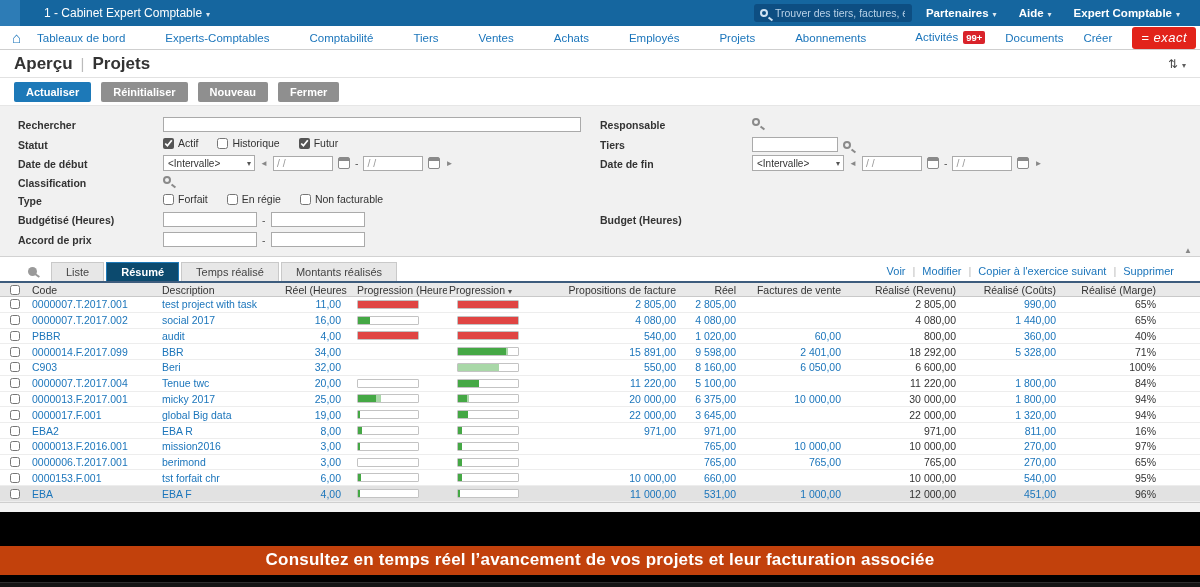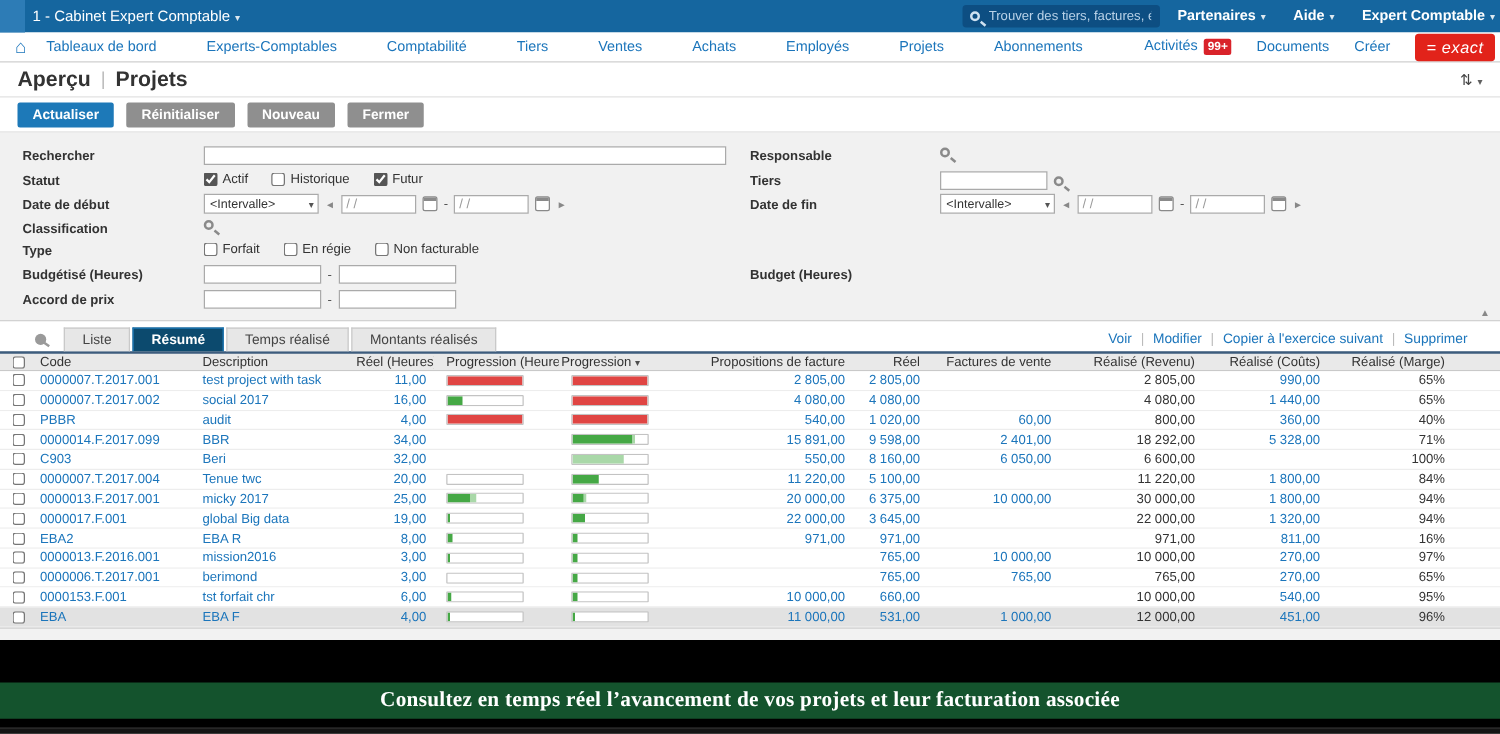--- a/index.html
+++ b/index.html
@@ -3,32 +3,32 @@
 <meta charset="utf-8">
 <style>
   * { box-sizing: border-box; margin: 0; padding: 0; }
   html,body { width:1200px; height:587px; overflow:hidden; }
   body { font-family:"Liberation Sans","DejaVu Sans",sans-serif; background:#fff; position:relative; font-size:11px; color:#333; }
   a { text-decoration:none; cursor:pointer; }
 
   
   .topbar { height:26px; background:#15669f; display:flex; align-items:center; color:#fff; }
   .topbar-chip { width:20px; height:26px; background:#2d7cb6; }
-  .topbar-title { font-size:12px; margin-left:6px; white-space:nowrap; }
+  .topbar-title { font-size:12px; margin-left:24px; white-space:nowrap; }
   .caret { font-size:8px; opacity:.85; margin-left:4px; }
   .topbar-spacer { flex:1; }
   .top-search { width:158px; height:18px; background:#0d4e82; border-radius:3px; display:flex; align-items:center; padding:0 6px; margin-right:14px; }
   .mag { display:inline-block; width:8px; height:8px; border:2px solid #cfe2f2; border-radius:50%; position:relative; flex:none; }
   .mag::after { content:""; position:absolute; width:5px; height:2px; background:#cfe2f2; transform:rotate(40deg); left:6px; top:7px; }
   .mag.gray { border-color:#8a8a8a; }
   .mag.gray::after { background:#8a8a8a; }
   .top-search input { background:transparent; border:0; outline:none; color:#b9d2e8; font-size:10.5px; margin-left:7px; width:130px; }
   .top-search input::placeholder { color:#b9d2e8; }
   .top-menu { font-size:11.5px; font-weight:700; color:#fff; margin-right:22px; white-space:nowrap; }
-  .top-menu:last-child { margin-right:4px; }
+  .top-menu:last-child { margin-right:20px; }
 
   
   .navbar { height:24px; background:#fff; border-bottom:1px solid #cfcfcf; display:flex; align-items:center; padding-left:12px; }
   .home-icon { color:#1b75bb; font-size:15px; font-weight:700; margin-right:16px; line-height:1; cursor:pointer; }
   .nav-link { color:#1b75bb; font-size:11.5px; margin-right:40px; white-space:nowrap; }
   .navbar-right { margin-left:auto; display:flex; align-items:center; }
   .nav-right-link { color:#1b75bb; font-size:11.5px; margin-right:20px; display:flex; align-items:flex-start; }
   .badge { background:#d9232a; color:#fff; font-size:9.5px; font-weight:700; border-radius:2px; padding:1px 3px; margin-left:5px; }
   .exact-logo { background:#e2231a; color:#fff; border-radius:3px; padding:3px 9px 4px; font-size:13px; font-weight:400; font-style:italic; margin-right:4px; letter-spacing:.5px; cursor:pointer; }
 
@@ -88,21 +88,21 @@
   .dark { color:#333; }
   .c-bar { padding-left:10px; }
   .bar-track { width:62px; height:9px; border:1px solid #c3c3c3; background:#fff; display:flex; overflow:hidden; border-radius:1px; }
   .bar-seg { height:100%; display:block; }
   .th .caret { color:#333; margin-left:3px; }
 
   .footer-strip { height:10px; background:#f2f2f2; border-top:1px solid #cfcfcf; }
 
   
   .bottom { height:75px; background:#000; position:relative; }
-  .banner { position:absolute; top:34px; left:0; right:0; height:29px; background:#14532d; display:flex; align-items:center; justify-content:center;font-family:Liberation Serif, serif; }
+  .banner { position:absolute; top:34px; left:0; right:0; height:29px; background:#c2410c; display:flex; align-items:center; justify-content:center; }
   .banner span { color:#fff; font-size:17px; font-weight:600; letter-spacing:.2px; }
   .bottom-edge { position:absolute; bottom:0; left:0; right:0; height:5px; background:#141414; border-top:1px solid #2e2e2e; }
 </style>
 </head>
 <body>
 
 <div class="topbar">
   <div class="topbar-chip"></div>
   <div class="topbar-title"><span>1 - Cabinet Expert Comptable</span><span class="caret">▾</span></div>
   <div class="topbar-spacer"></div>

